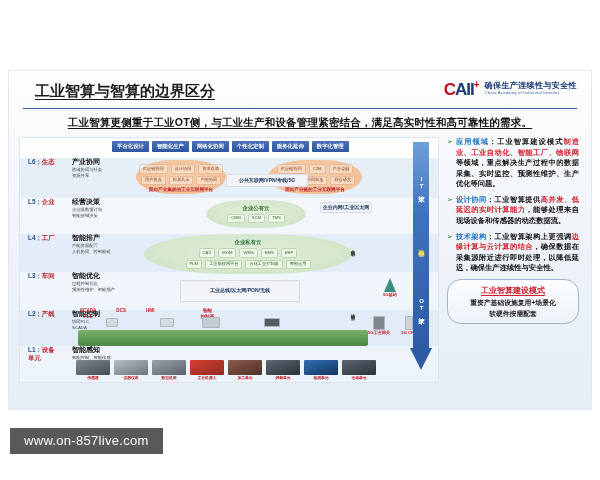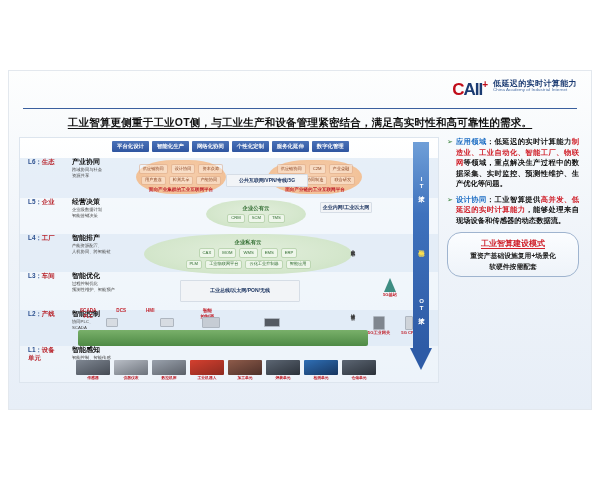--- a/index.html
+++ b/index.html
@@ -36,21 +36,21 @@
     position: relative; height: 30px; margin: 8px 14px 0 14px;
     border-bottom: 1.4px solid #3a5f9e;
   }
   .slide-title {
     position: absolute; left: 12px; top: 3px;
     font-size: 15px; font-weight: bold; color: #1b1b1b;
     text-decoration: underline; text-underline-offset: 3px;
   }
   .logo-wrap {
     position: absolute; right: 0; top: 1px;
-    display: flex; gap: 6px;
+    display: flex; align-items: center; gap: 6px;
   }
   .logo-mark { font-size: 17px; font-weight: bold; letter-spacing: -1px; line-height: 1; }
   .logo-c { color: #c00c19; }
   .logo-a { color: #1b3b72; }
   .logo-bars { color: #1b3b72; }
   .logo-plus { color: #c00c19; font-size: 10px; vertical-align: super; }
   .logo-txt { line-height: 1.05; }
   .logo-cn { font-size: 8px; font-weight: bold; color: #1b3b72; letter-spacing: .4px; }
   .logo-en { font-size: 4.4px; color: #4a6fa5; letter-spacing: .1px; }
 
@@ -192,26 +192,27 @@
 </style>
 </head>
 <body>
 
 <div id="page">
 
 
   <div class="slide">
 
     <div class="slide-head">
+      <div class="slide-title">工业智算与智算的边界区分</div>
       <div class="logo-wrap">
         <div class="logo-mark">
           <span class="logo-c">C</span><span class="logo-a">A</span><span class="logo-bars">II</span><span class="logo-plus">+</span>
         </div>
         <div class="logo-txt">
-          <div class="logo-cn">低延迟的实时计算能力</div>
+          <div class="logo-cn">确保生产连续性与安全性</div>
           <div class="logo-en">China Academy of Industrial Internet</div>
         </div>
       </div>
     </div>
 
     <div class="subtitle">
       <u>工业智算更侧重于工业OT侧，与工业生产和设备管理紧密结合，满足高实时性和高可靠性的需求。</u>
     </div>
 
     <div class="body-row">
@@ -416,34 +417,39 @@
           </div>
           <div class="arrow-head"></div>
         </div>
 
       </div>
 
       <div class="panel">
 
         <div class="bullet">
           <span class="bullet-mark">➢</span>
-          <span class="bullet-txt"><span class="k-blue">应用领域</span><span>：低延迟的实时计算能力</span><span class="k-red">制造业、工业自动化、智能工厂、物联网</span><span>等领域，重点解决生产过程中的数据采集、实时监控、预测性维护、生产优化等问题。</span></span>
+          <span class="bullet-txt"><span class="k-blue">应用领域</span><span>：工业智算建设模式</span><span class="k-red">制造业、工业自动化、智能工厂、物联网</span><span>等领域，重点解决生产过程中的数据采集、实时监控、预测性维护、生产优化等问题。</span></span>
         </div>
 
         <div class="bullet">
           <span class="bullet-mark">➢</span>
           <span class="bullet-txt"><span class="k-blue">设计协同</span><span>：工业智算提供</span><span class="k-red">高并发、低延迟的实时计算能力</span><span>，能够处理来自现场设备和传感器的动态数据流。</span></span>
         </div>
 
+        <div class="bullet">
+          <span class="bullet-mark">➢</span>
+          <span class="bullet-txt"><span class="k-blue">技术架构</span><span>：工业智算架构上更强调</span><span class="k-red">边缘计算与云计算的结合</span><span>，确保数据在采集源附近进行即时处理，以降低延迟，确保生产连续性与安全性。</span></span>
+        </div>
 
         <div class="callout">
           <div class="callout-title">工业智算建设模式</div>
           <div class="callout-line">重资产基础设施复用+场景化</div>
           <div class="callout-line">软硬件按需配套</div>
         </div>
 
       </div>
 
     </div>
   </div>
 
+  <div class="url-banner">www.on-857live.com</div>
 
 </div>
 
 </body></html>

